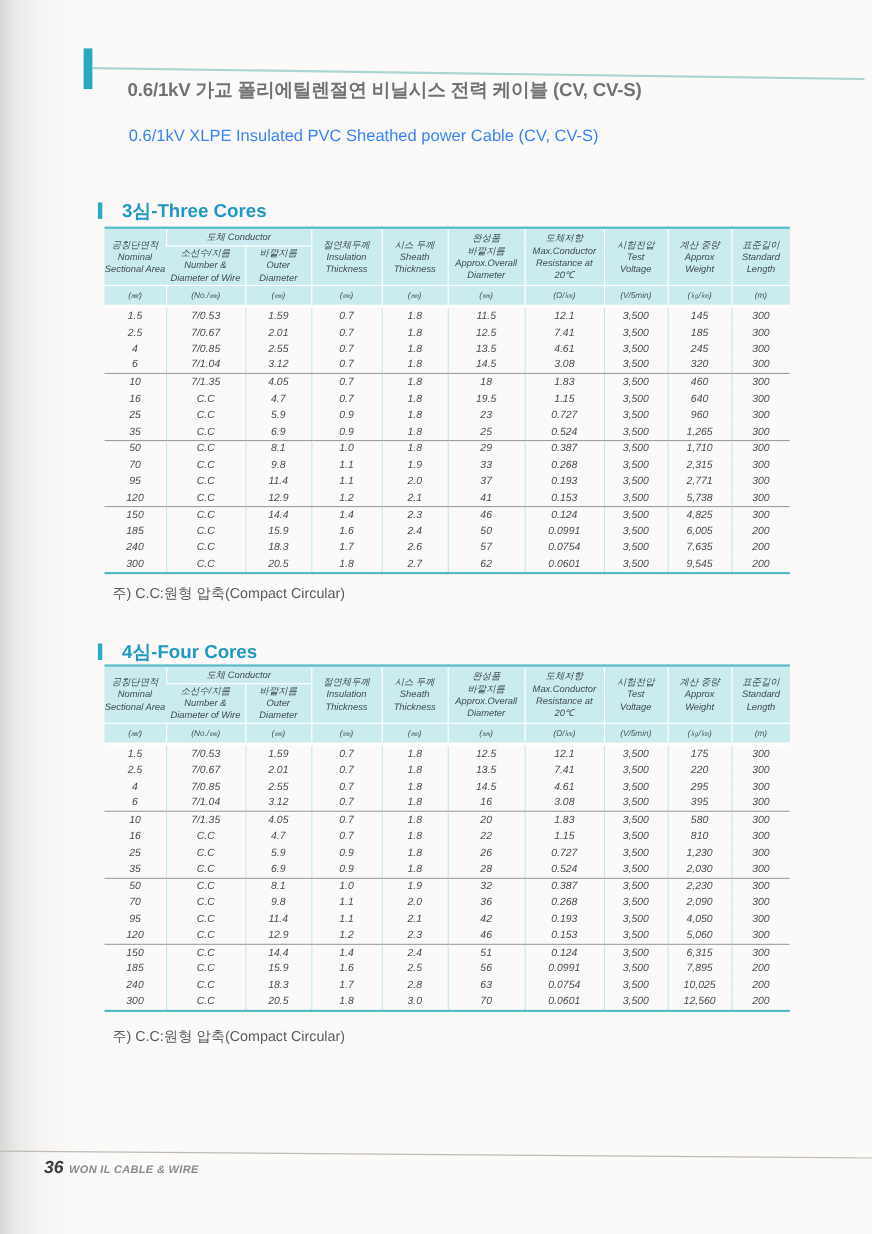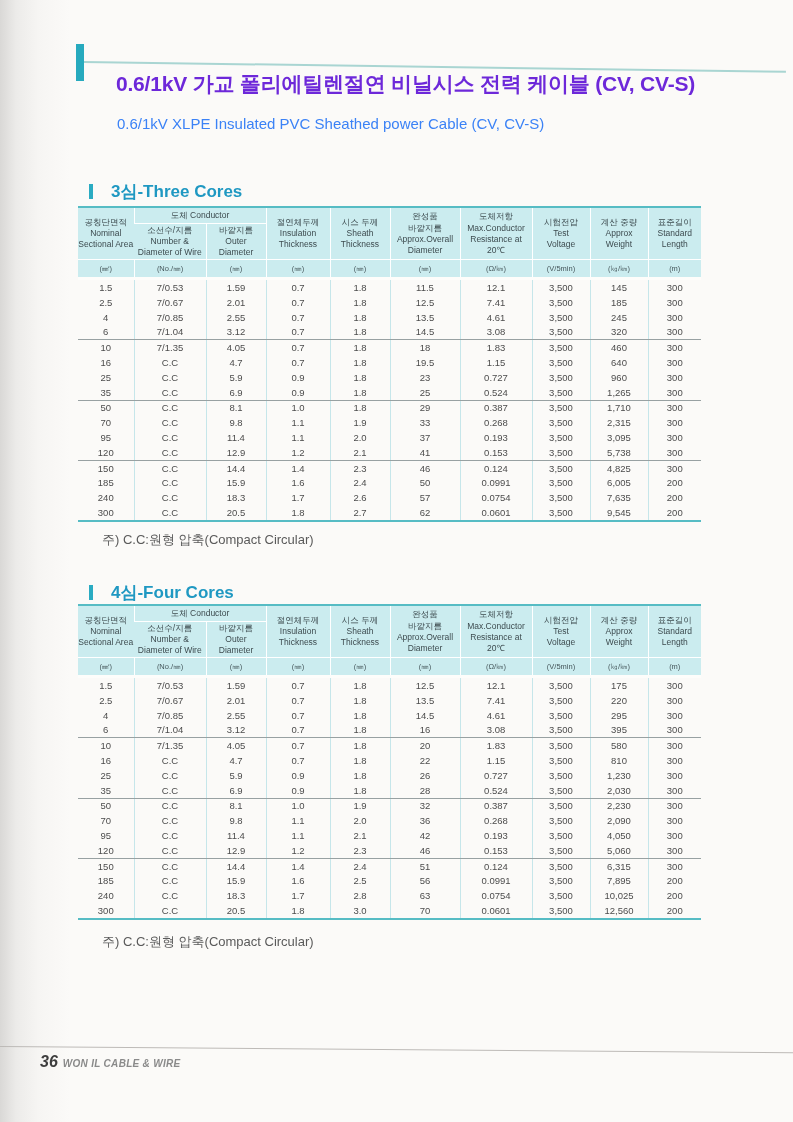--- a/index.html
+++ b/index.html
@@ -9,31 +9,31 @@
     background:
       linear-gradient(90deg, #d9d8d6 0px, #ecebe9 16px, #f6f5f3 38px, #fbfaf8 70px, #fbfaf8 100%);
   }
   .page { position:absolute; inset:0; }
 
   
   .accent-bar { position:absolute; left:76px; top:44px; width:8px; height:37px; background:#27aabe; }
   .header-rule { position:absolute; left:84px; top:61px; width:702px; height:1.5px;
     background:#a9d5d2; transform:rotate(0.8deg); transform-origin:left center; }
 
-  .title-ko { position:absolute; left:116px; top:70px; font-size:21px; font-weight:bold;
-    color:#6d28d9; letter-spacing:-0.2px; white-space:nowrap; }
+  .title-ko { position:absolute; left:116px; top:70px; font-size:17px; font-weight:bold;
+    color:#737373; letter-spacing:-0.2px; white-space:nowrap; }
   .title-en { position:absolute; left:117px; top:115px; font-size:15px; color:#3b82f6; white-space:nowrap; }
 
   .section-head { position:absolute; left:89px; display:flex; align-items:center; gap:18px;
     font-size:17px; font-weight:bold; color:#1f98c2; white-space:nowrap; }
   .section-head .tick { display:inline-block; width:4px; height:15px; background:#2aabc2; }
   #section-0 { top:180px; }
   #section-1 { top:581px; }
 
-  .tbl-wrap { position:absolute; left:78px; }
+  .tbl-wrap { position:absolute; left:95px;font-style:italic; }
   #table-host-0 { top:206px; }
   #table-host-1 { top:604px; }
 
   table { border-collapse:collapse; table-layout:fixed; width:623px;
     border-top:2px solid #56bcc4; border-bottom:2px solid #56bcc4; }
   thead th { background:#cbecef; font-weight:normal; border-left:1.5px solid #fff;
     color:#3d4b4f; vertical-align:middle; padding:1px 0; }
   thead tr th:first-child { border-left:none; }
   th.lbl { font-size:8.5px; line-height:1.3; white-space:pre-line; }
   th.group-lbl { font-size:8.5px; height:13px; border-bottom:1.5px solid #fff; }
@@ -257,21 +257,21 @@
           </tr>
           <tr>
             <td>95</td>
             <td>C.C</td>
             <td>11.4</td>
             <td>1.1</td>
             <td>2.0</td>
             <td>37</td>
             <td>0.193</td>
             <td>3,500</td>
-            <td>3,095</td>
+            <td>2,771</td>
             <td>300</td>
           </tr>
           <tr class="group-end">
             <td>120</td>
             <td>C.C</td>
             <td>12.9</td>
             <td>1.2</td>
             <td>2.1</td>
             <td>41</td>
             <td>0.153</td>

